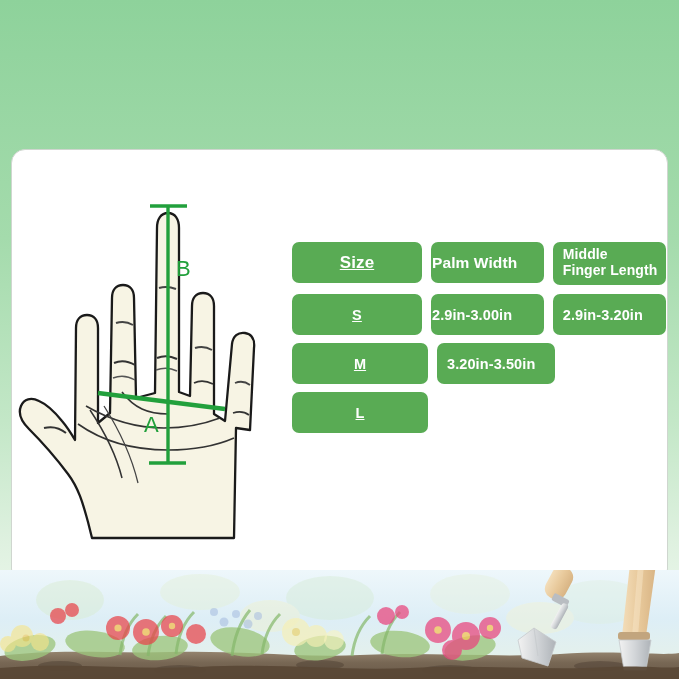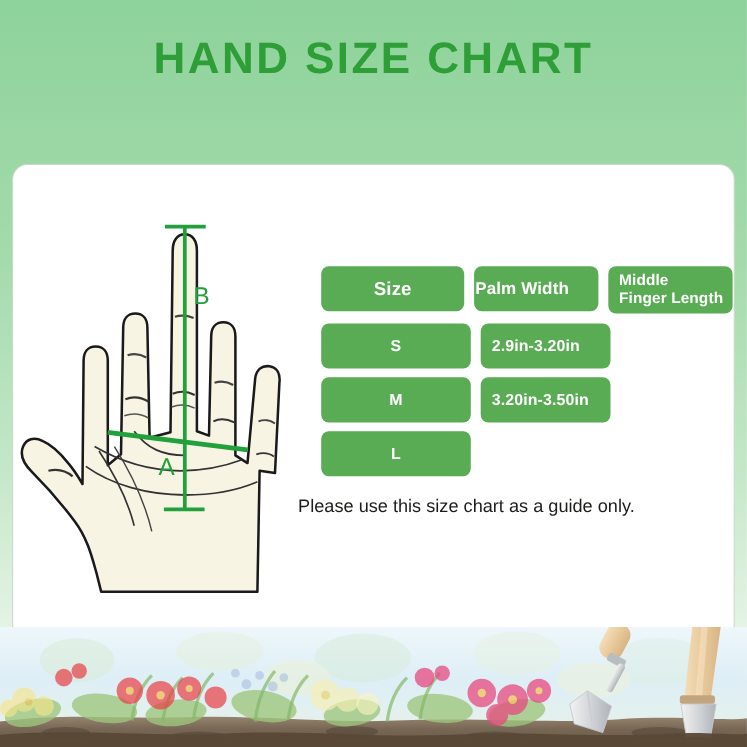--- a/index.html
+++ b/index.html
@@ -79,20 +79,21 @@
     font-weight: bold;
     display: flex;
     align-items: center;
     box-sizing: border-box;
     height: 41px;
     letter-spacing: 0.1px;
   }
   .c-size {
     width: 136px;
     justify-content: center;
+    text-decoration: underline;
   }
   .c-palm {
     width: 118px;
     padding-left: 1px;
   }
   .c-mid {
     width: 118px;
     padding-left: 10px;
   }
   .head .c-size { font-size: 17px; }
@@ -135,21 +136,20 @@
     height: 109px;
     overflow: hidden;
   }
   #garden svg { display: block; }
 </style>
 </head>
 <body>
 
 <div id="page">
 
-  <div id="title">HAND SIZE CHART</div>
 
   <div id="card">
 
     <div id="hand-wrap">
       <svg width="268" height="400" viewBox="0 0 268 400" xmlns="http://www.w3.org/2000/svg">
         <g>
 
           <path d="M150 35
                    C143 35 139 41 139 50
                    L137 215
@@ -229,36 +229,36 @@
         <div class="cell c-size">Size</div>
         <div class="cell c-palm">Palm Width</div>
         <div class="cell c-mid">
           <div>Middle</div>
           <div>Finger Length</div>
         </div>
       </div>
 
       <div class="trow">
         <div class="cell c-size body-cell">S</div>
+        <div class="cell c-palm body-cell">2.9in-3.00in</div>
         <div class="cell c-mid body-cell">2.9in-3.20in</div>
       </div>
 
       <div class="trow">
         <div class="cell c-size body-cell">M</div>
         <div class="cell c-mid body-cell">3.20in-3.50in</div>
       </div>
 
       <div class="trow">
         <div class="cell c-size body-cell">L</div>
       </div>
 
     </div>
 
     <div id="notes">
-      <div class="note-big">Please use this size chart as a guide only.</div>
     </div>
 
   </div>
 
   <div id="garden">
     <svg width="679" height="109" viewBox="0 0 679 109" xmlns="http://www.w3.org/2000/svg">
       <defs>
         <linearGradient id="skyGrad" x1="0" y1="0" x2="0" y2="1">
           <stop offset="0%" stop-color="#eef7fb"></stop>
           <stop offset="45%" stop-color="#ddeef6"></stop>

